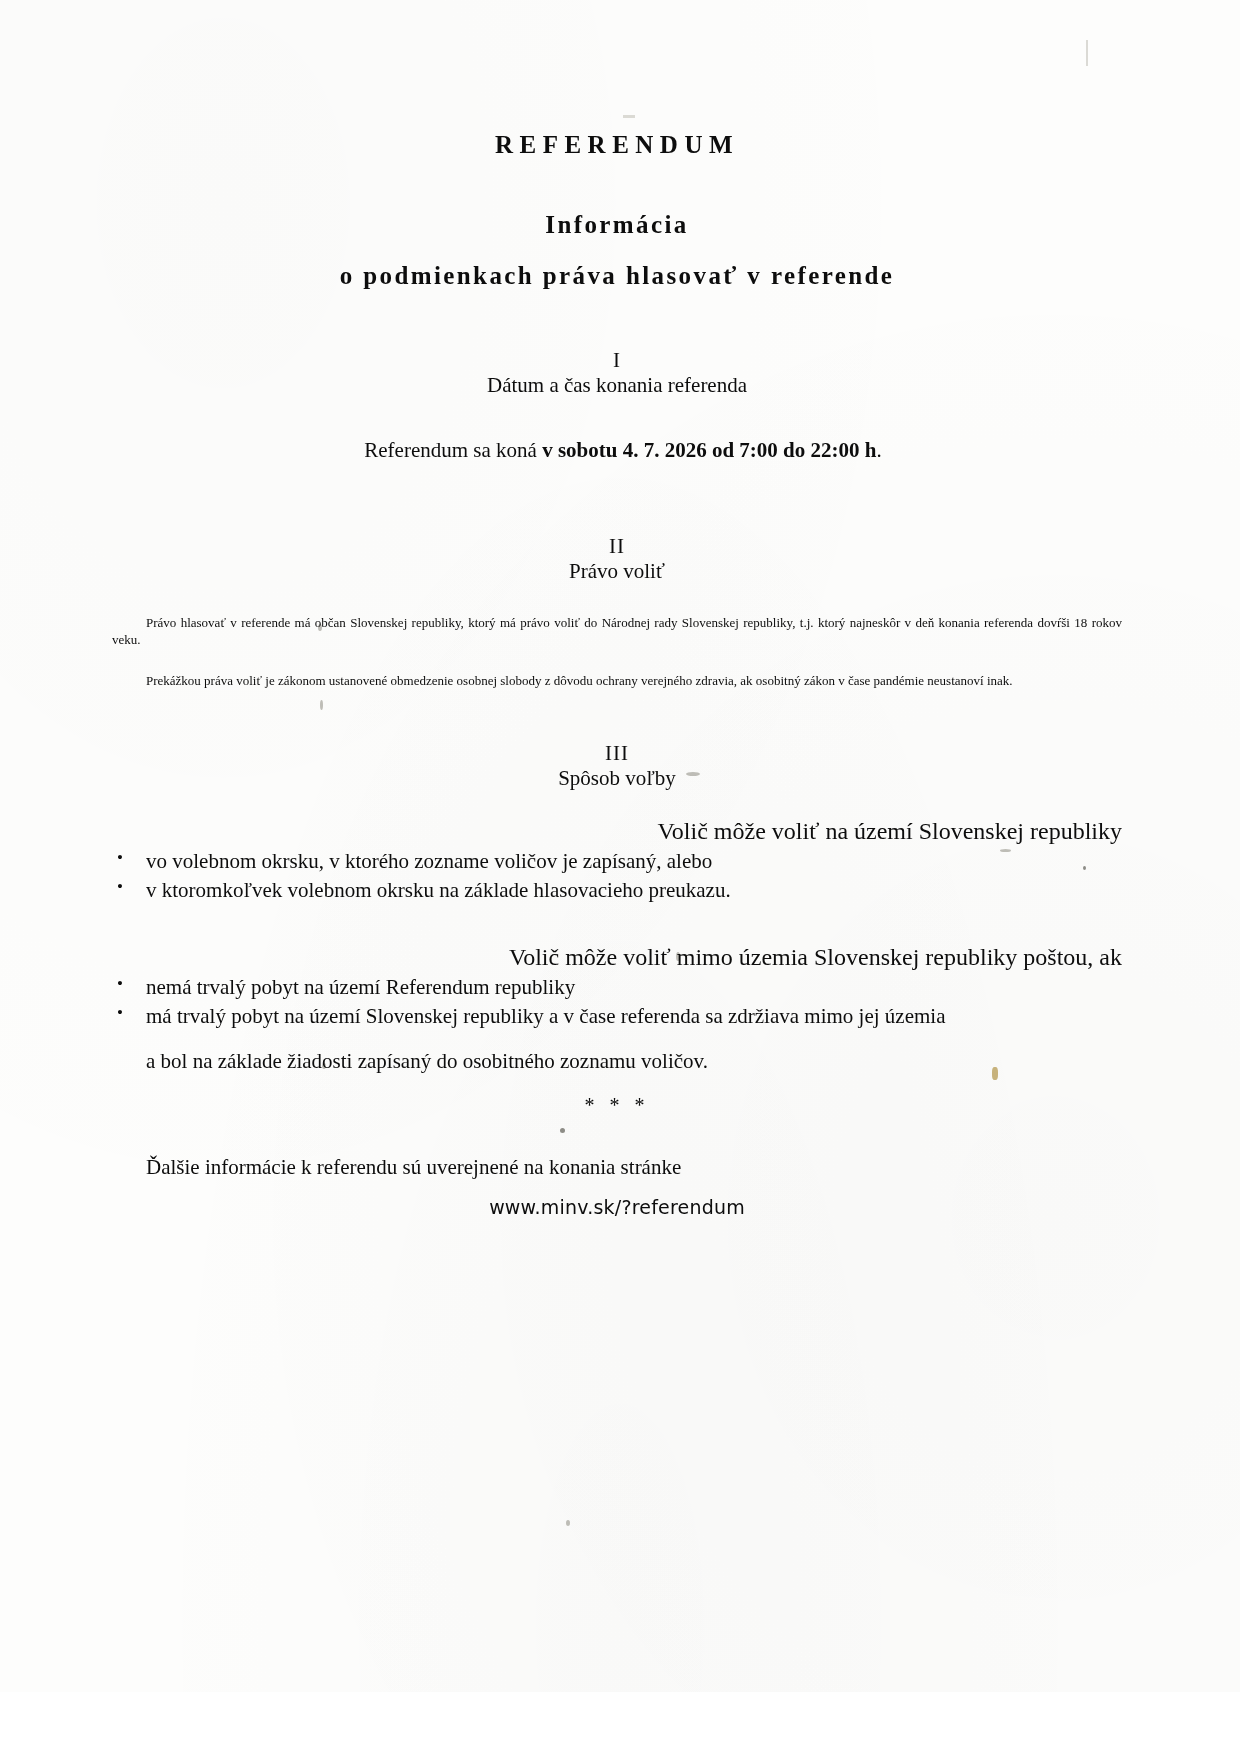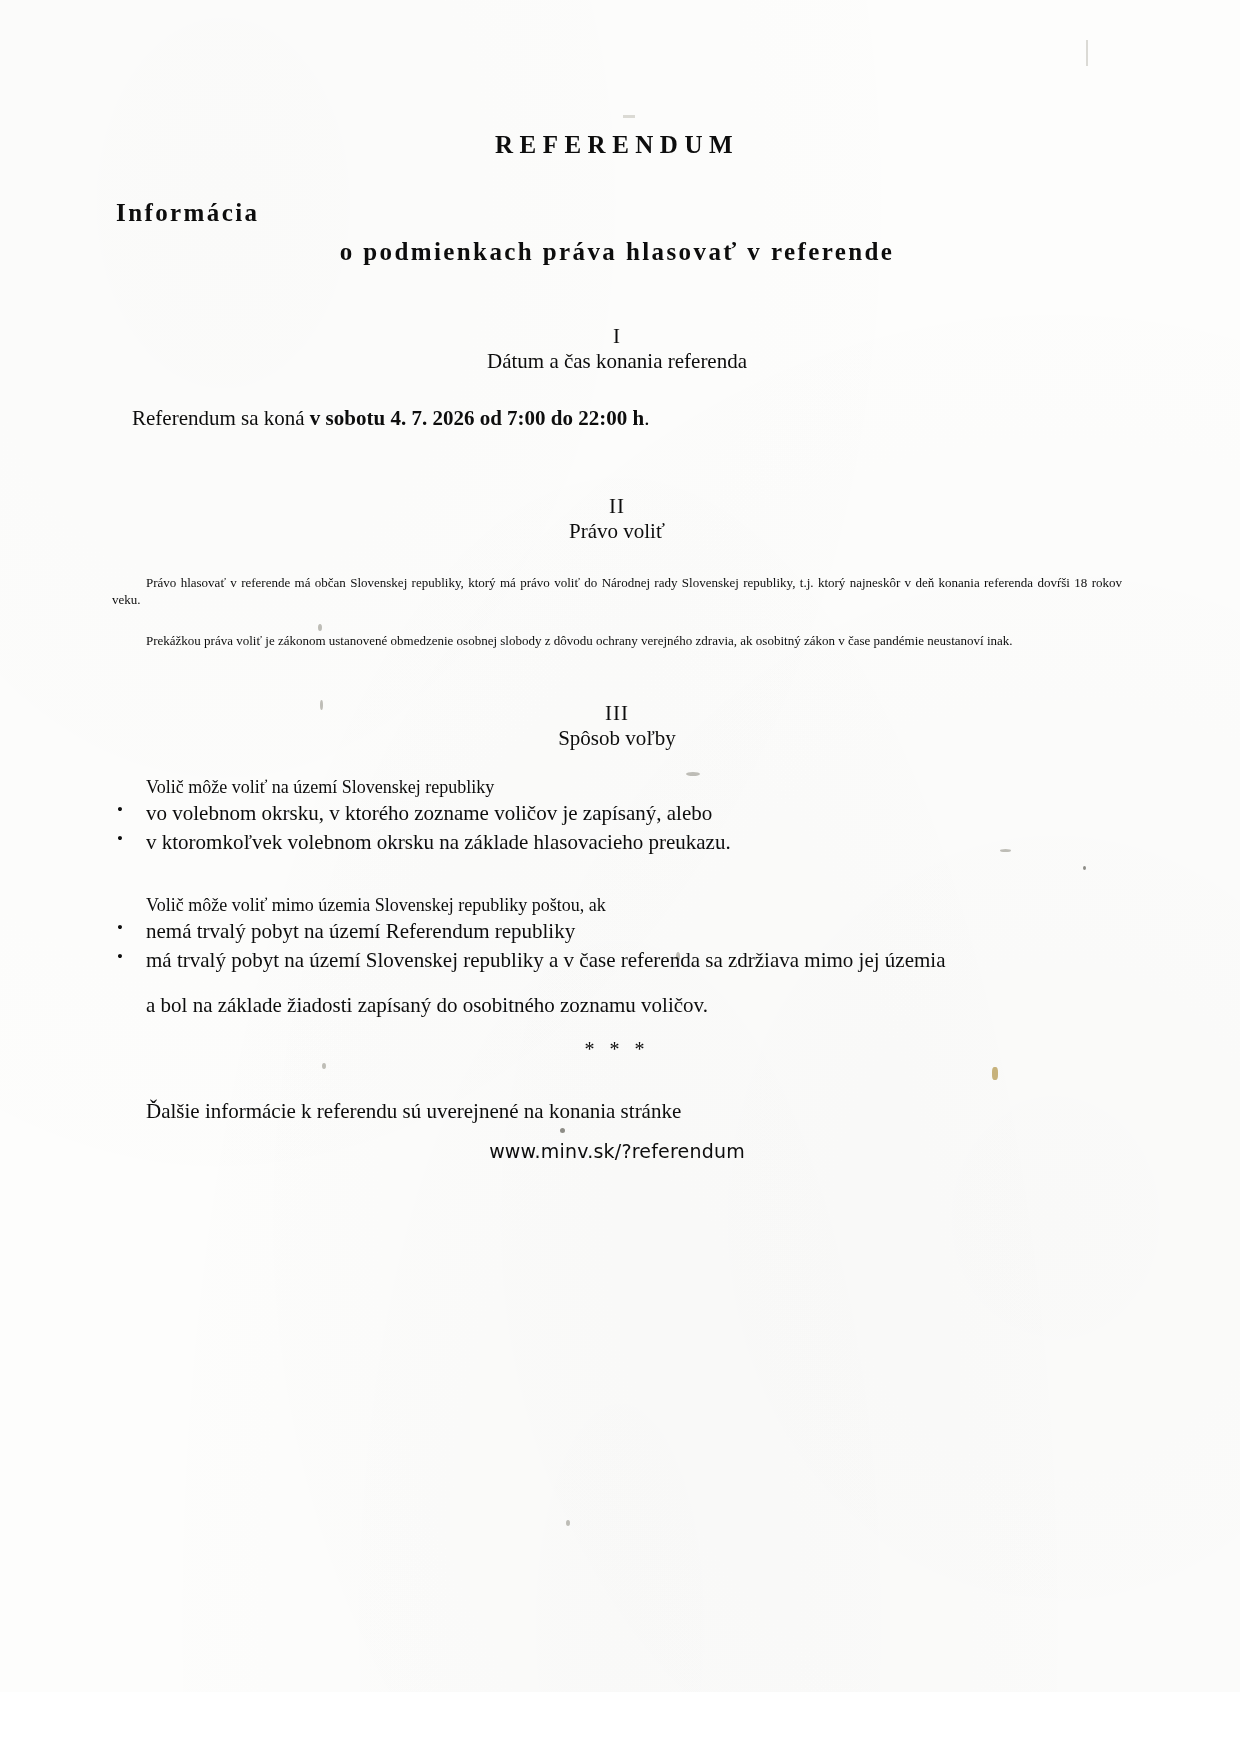--- a/index.html
+++ b/index.html
@@ -37,22 +37,23 @@
     margin: 0;
     padding-top: 131px;
     text-align: center;
     font-size: 25px;
     font-weight: bold;
     letter-spacing: 6.5px;
     line-height: 1.1;
   }
 
   .subtitle-1 {
-    margin: 4px;
+    margin: 16px;
     padding-top: 36px;
+    text-align: center;
     font-size: 25px;
     font-weight: bold;
     letter-spacing: 2.4px;
     line-height: 1.15;
   }
 
   .subtitle-2 {
     margin: 0;
     padding-top: 7px;
     text-align: center;
@@ -83,37 +84,39 @@
   .para {
     margin: 0;
     font-size: 13px;
     line-height: 1.34;
     text-align: justify;
     text-indent: 34px;
     hyphens: none;
   }
 
   .date-line {
-    margin: 8px;
+    margin: 16px;
     padding-top: 23px;
     padding-left: 12px;
     font-size: 21px;
     line-height: 1.3;
+    text-align: center;
   }
   .date-line b { font-weight: bold; }
 
   .para-1 { padding-top: 30px; }
   .para-2 { padding-top: 23px; }
 
   
   .lead-in {
     margin: 0;
     padding-left: 34px;
-    font-size: 18px;
+    font-size: 24px;
     line-height: 1.35;
+    text-align: right;
   }
   .lead-in-a { padding-top: 23px; }
   .lead-in-b { padding-top: 36px; }
 
   ul.bullets {
     margin: 0;
     padding: 0;
     list-style: none;
   }
   ul.bullets li {

